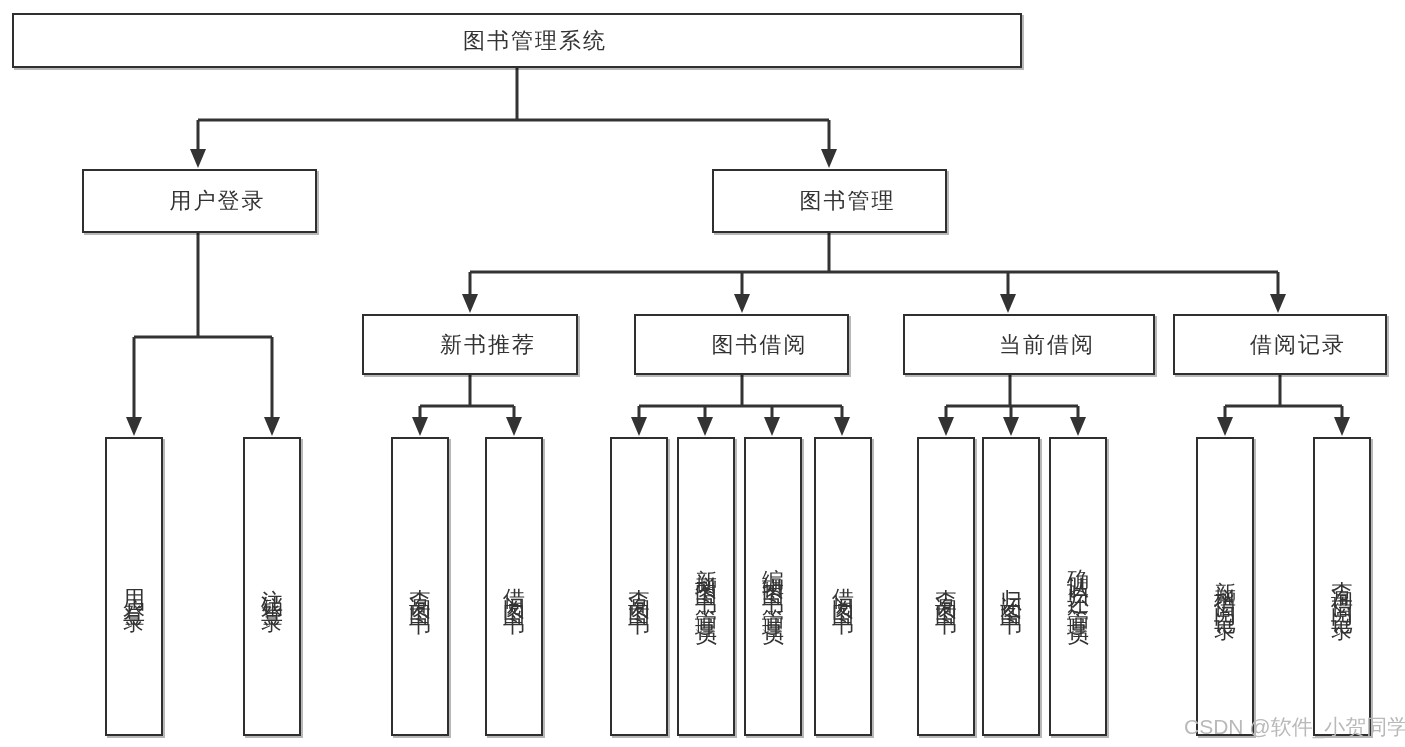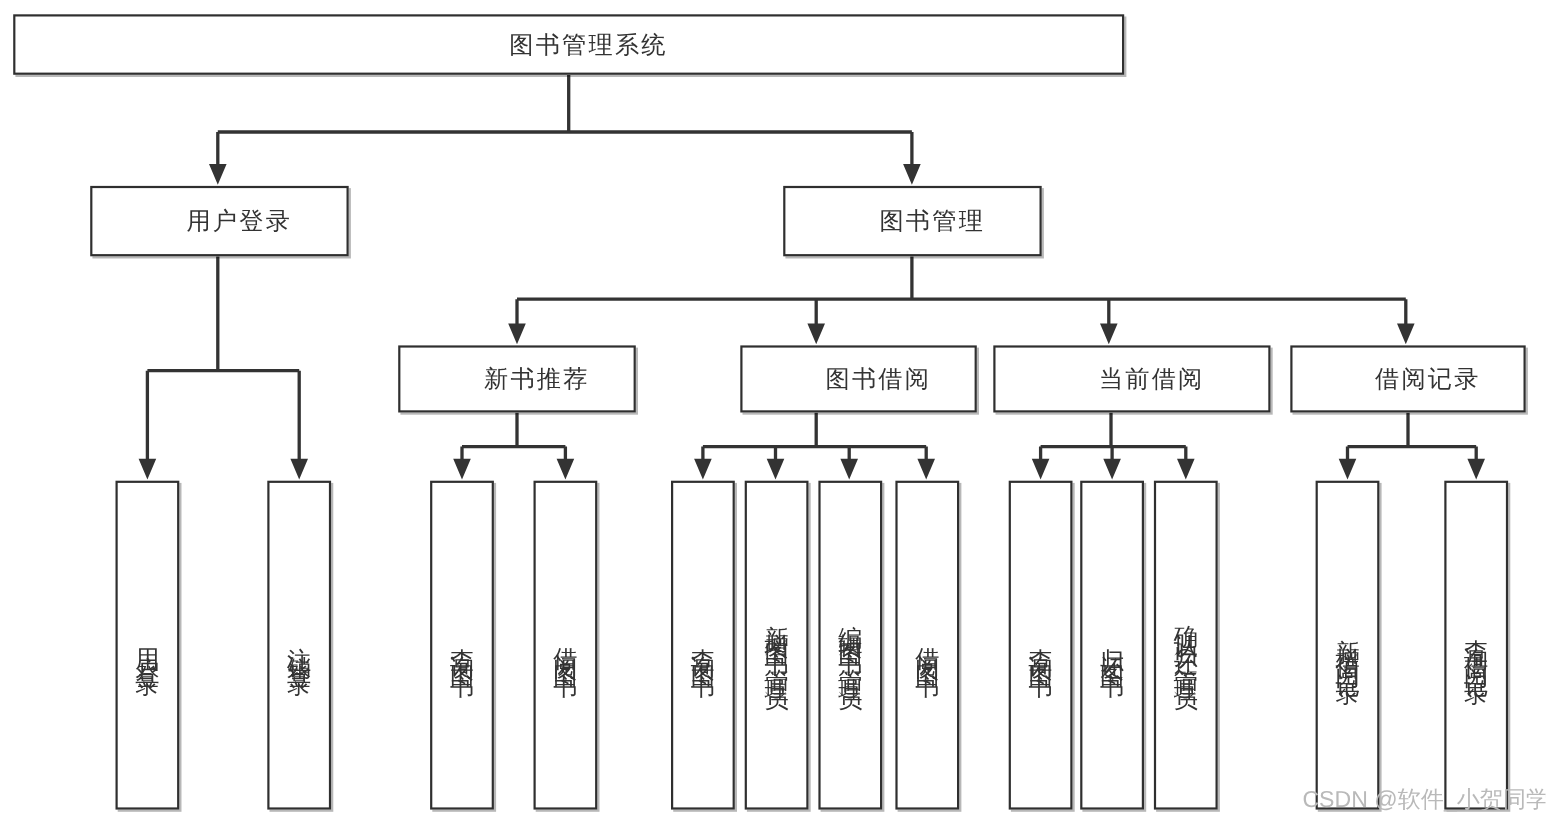--- a/index.html
+++ b/index.html
@@ -103,21 +103,21 @@
   <div class="hbox" style="left:82px; top:169px; width:235px; height:64px;">
     <span class="hlabel">用户登录</span>
   </div>
   <div class="hbox" style="left:712px; top:169px; width:235px; height:64px;">
     <span class="hlabel">图书管理</span>
   </div>
 
   <div class="hbox" style="left:362px; top:314px; width:216px; height:61px;">
     <span class="hlabel">新书推荐</span>
   </div>
-  <div class="hbox" style="left:634px; top:314px; width:215px; height:61px;margin-left:39px;">
+  <div class="hbox" style="left:634px; top:314px; width:215px; height:61px;">
     <span class="hlabel">图书借阅</span>
   </div>
   <div class="hbox" style="left:903px; top:314px; width:252px; height:61px;">
     <span class="hlabel">当前借阅</span>
   </div>
   <div class="hbox" style="left:1173px; top:314px; width:214px; height:61px;">
     <span class="hlabel">借阅记录</span>
   </div>
 
   <div class="leaf" style="left:105px;">

